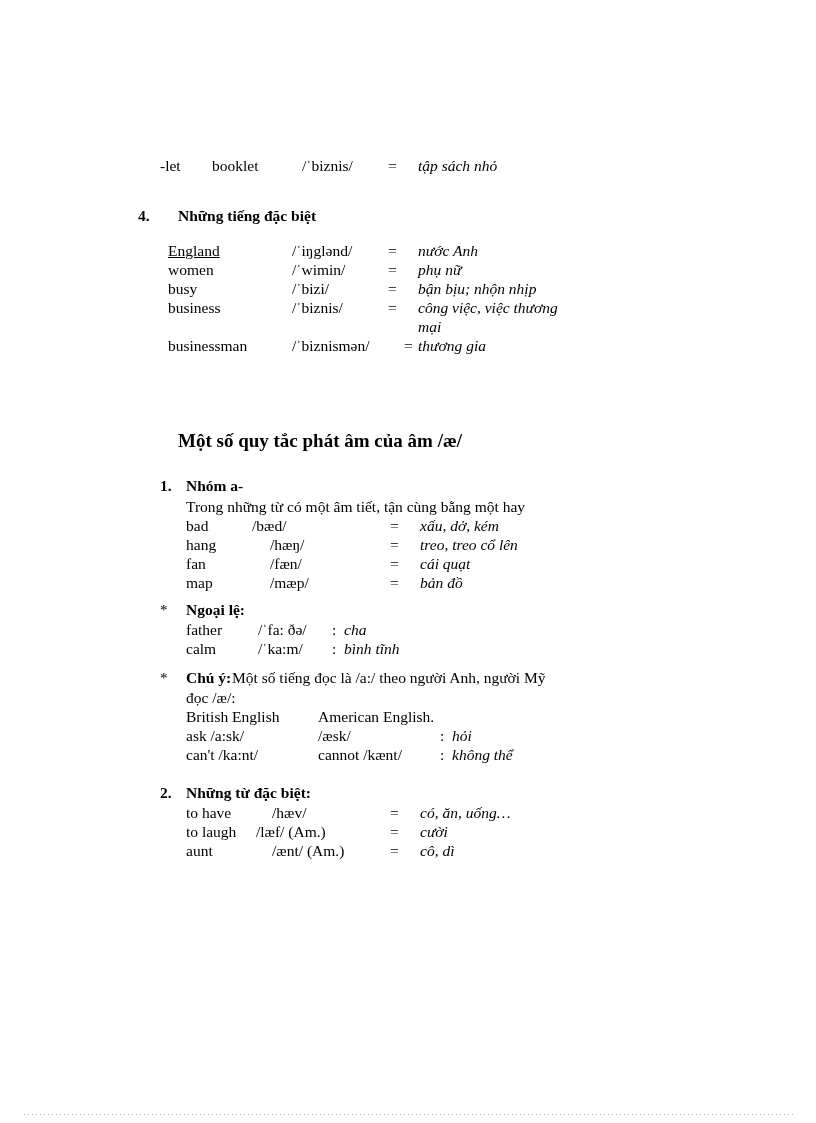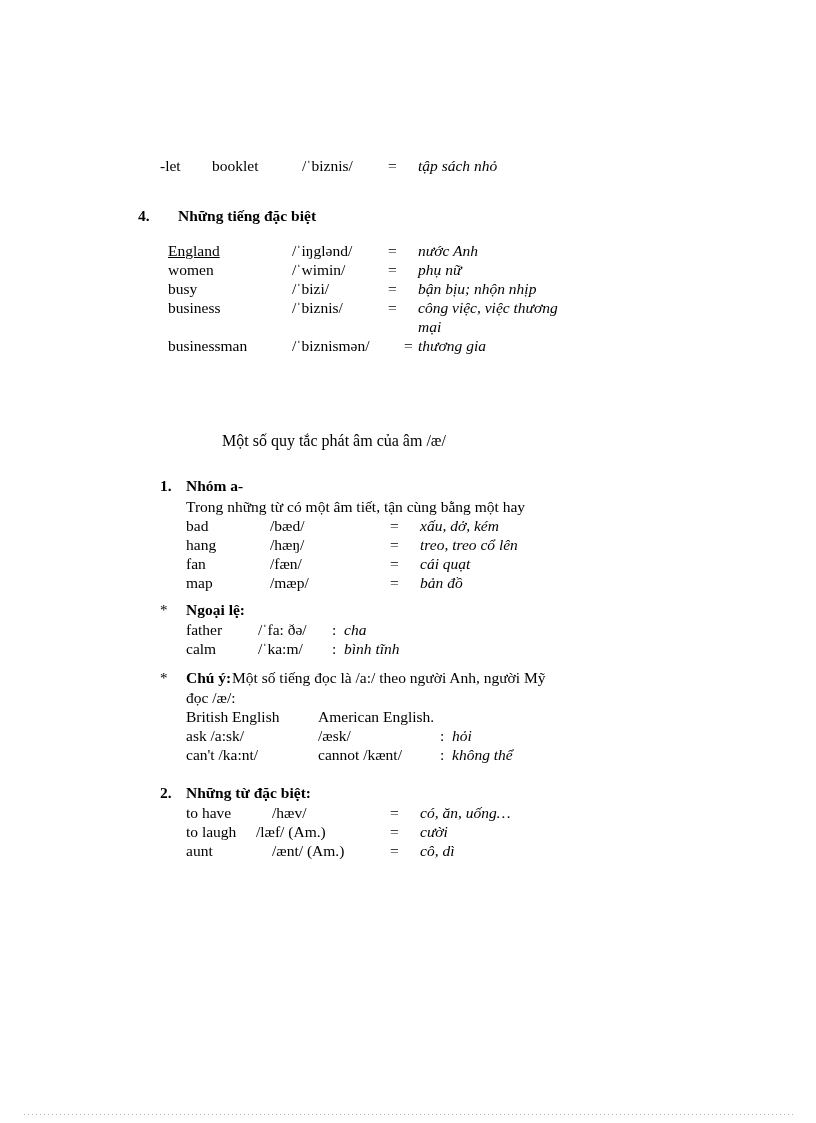--- a/index.html
+++ b/index.html
@@ -94,24 +94,23 @@
     position: relative;
     font-size: 15.5px;
     line-height: 19px;
     white-space: nowrap;
   }
 
   .center-head {
     position: relative;
     height: 24px;
     line-height: 24px;
-    font-size: 16px;
-    font-weight: normal;
-    white-space: nowrap;
-    margin-left: 44px;
+    font-size: 19px;
+    font-weight: bold;
+    white-space: nowrap;
   }
   .gap-8  { height: 8px; }
   .gap-10 { height: 10px; }
   .gap-14 { height: 14px; }
   .gap-18 { height: 18px; }
   .gap-22 { height: 22px; }
   .gap-30 { height: 30px; }
   .gap-74 { height: 74px; }
   .gap-156{ height: 156px; }
 
@@ -188,21 +187,21 @@
       <span class="sec-num" style="left:160px;">1.</span>
       <span class="sec-title" style="left:186px;">Nhóm a-</span>
     </div>
 
     <div class="para" style="height:19px;line-height:19px;padding-left:40px;">
       <span class="cell" style="left:186px;">Trong những từ có một âm tiết, tận cùng bằng một hay</span>
     </div>
 
     <div class="row">
       <span class="cell word" style="left:186px;">bad</span>
-      <span class="cell phon" style="left:270px;">/bæd/</span>
+      <span class="cell phon" style="left:252px;">/bæd/</span>
       <span class="cell eq" style="left:390px;">=</span>
       <span class="cell trans" style="left:420px;">xấu, dở, kém</span>
     </div>
     <div class="row">
       <span class="cell word" style="left:186px;">hang</span>
       <span class="cell phon" style="left:270px;">/hæŋ/</span>
       <span class="cell eq" style="left:390px;">=</span>
       <span class="cell trans" style="left:420px;">treo, treo cổ lên</span>
     </div>
     <div class="row">

